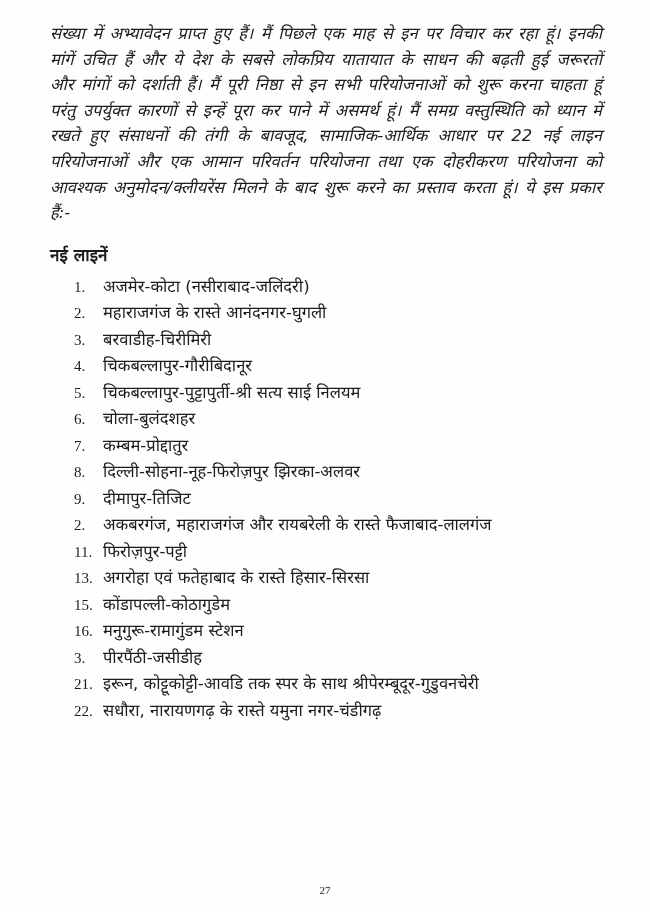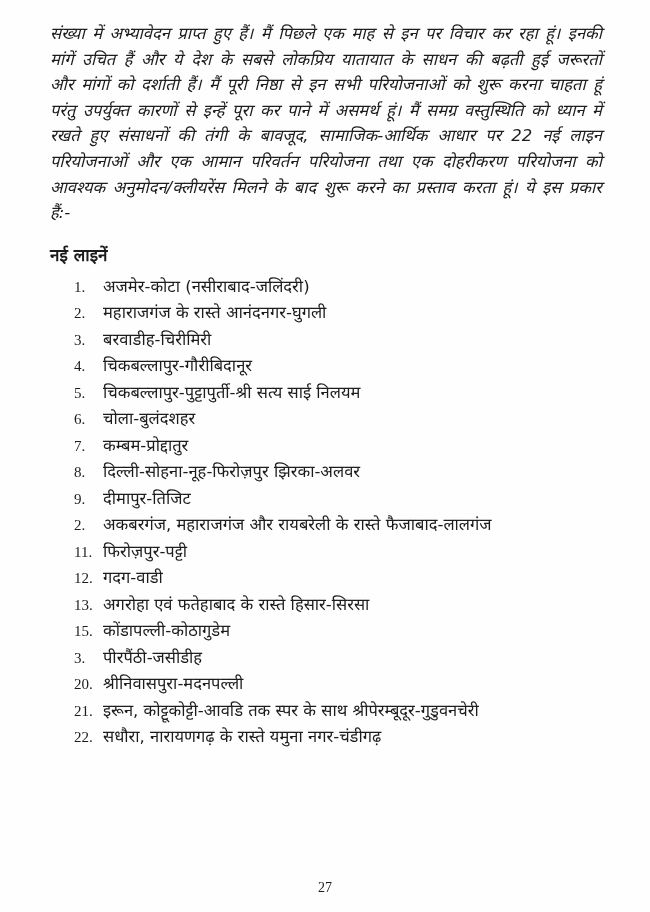--- a/index.html
+++ b/index.html
@@ -53,21 +53,21 @@
   .list .txt {
     flex: 1;
   }
   .page-number {
     position: absolute;
     left: 0;
     right: 0;
     bottom: 16px;
     text-align: center;
     font-family: "Liberation Serif", "DejaVu Serif", serif;
-    font-size: 14px;
+    font-size: 11px;
     color: #1c1c1c;
   }
 </style>
 </head>
 <body>
 
 <div class="page">
 
   <p class="intro">संख्या में अभ्यावेदन प्राप्त हुए हैं। मैं पिछले एक माह से इन पर विचार कर रहा हूं। इनकी मांगें उचित हैं और ये देश के सबसे लोकप्रिय यातायात के साधन की बढ़ती हुई जरूरतों और मांगों को दर्शाती हैं। मैं पूरी निष्ठा से इन सभी परियोजनाओं को शुरू करना चाहता हूं परंतु उपर्युक्त कारणों से इन्हें पूरा कर पाने में असमर्थ हूं। मैं समग्र वस्तुस्थिति को ध्यान में रखते हुए संसाधनों की तंगी के बावजूद, सामाजिक-आर्थिक आधार पर 22 नई लाइन परियोजनाओं और एक आमान परिवर्तन परियोजना तथा एक दोहरीकरण परियोजना को आवश्यक अनुमोदन/क्लीयरेंस मिलने के बाद शुरू करने का प्रस्ताव करता हूं। ये इस प्रकार हैं:-</p>
 
@@ -112,38 +112,34 @@
       </li>
       <li>
         <span class="num">2.</span>
         <span class="txt">अकबरगंज, महाराजगंज और रायबरेली के रास्ते फैजाबाद-लालगंज</span>
       </li>
       <li>
         <span class="num">11.</span>
         <span class="txt">फिरोज़पुर-पट्टी</span>
       </li>
       <li>
-        <span class="num">12.</span>
-        <span class="txt">गदग-वाडी</span>
-      </li>
-      <li>
         <span class="num">13.</span>
         <span class="txt">अगरोहा एवं फतेहाबाद के रास्ते हिसार-सिरसा</span>
       </li>
       <li>
         <span class="num">15.</span>
         <span class="txt">कोंडापल्ली-कोठागुडेम</span>
       </li>
       <li>
+        <span class="num">16.</span>
+        <span class="txt">मनुगुरू-रामागुंडम स्टेशन</span>
+      </li>
+      <li>
         <span class="num">3.</span>
         <span class="txt">पीरपैंठी-जसीडीह</span>
-      </li>
-      <li>
-        <span class="num">20.</span>
-        <span class="txt">श्रीनिवासपुरा-मदनपल्ली</span>
       </li>
       <li>
         <span class="num">21.</span>
         <span class="txt">इरून, कोट्टूकोट्टी-आवडि तक स्पर के साथ श्रीपेरम्बूदूर-गुडुवनचेरी</span>
       </li>
       <li>
         <span class="num">22.</span>
         <span class="txt">सधौरा, नारायणगढ़ के रास्ते यमुना नगर-चंडीगढ़</span>
       </li>
     </ol>

